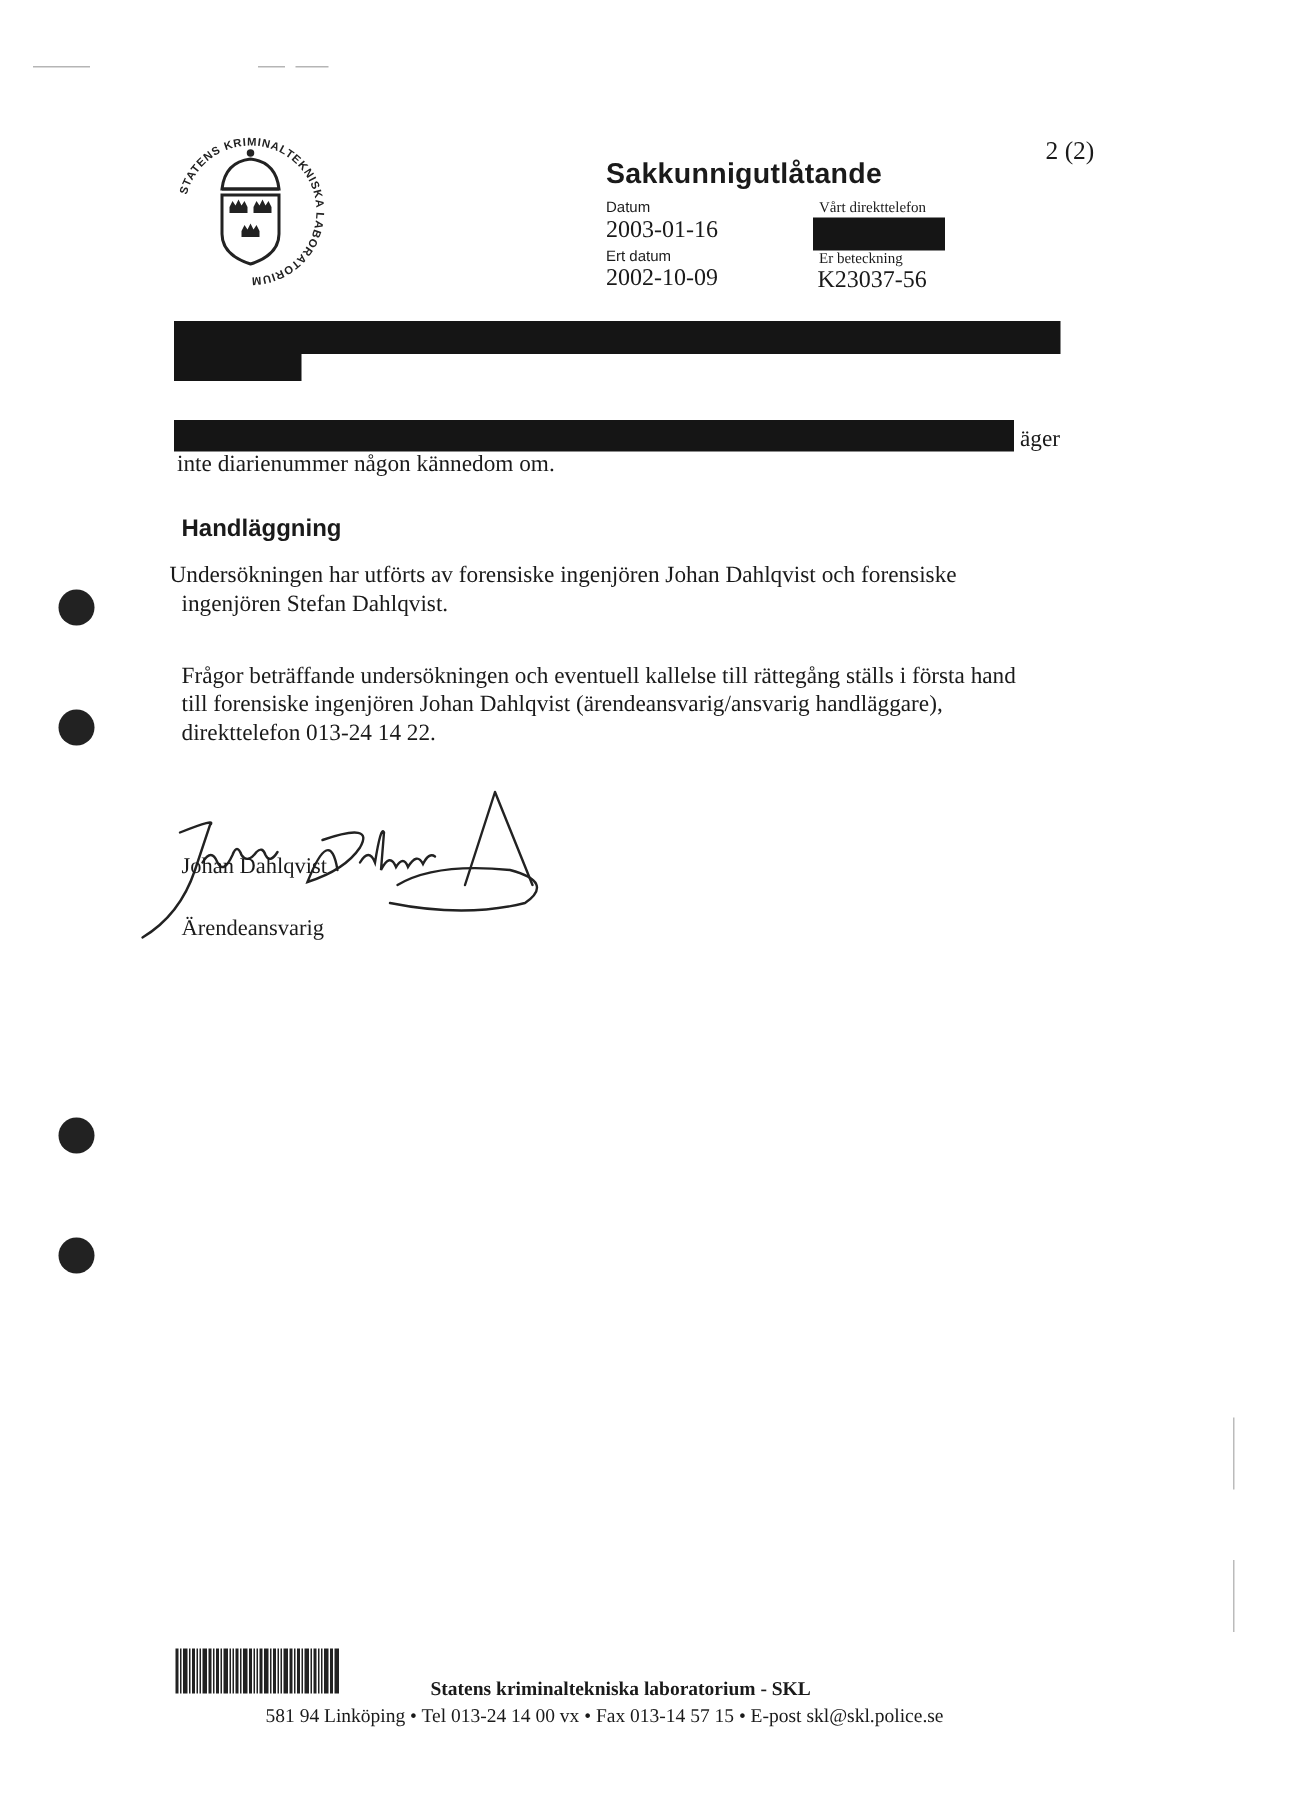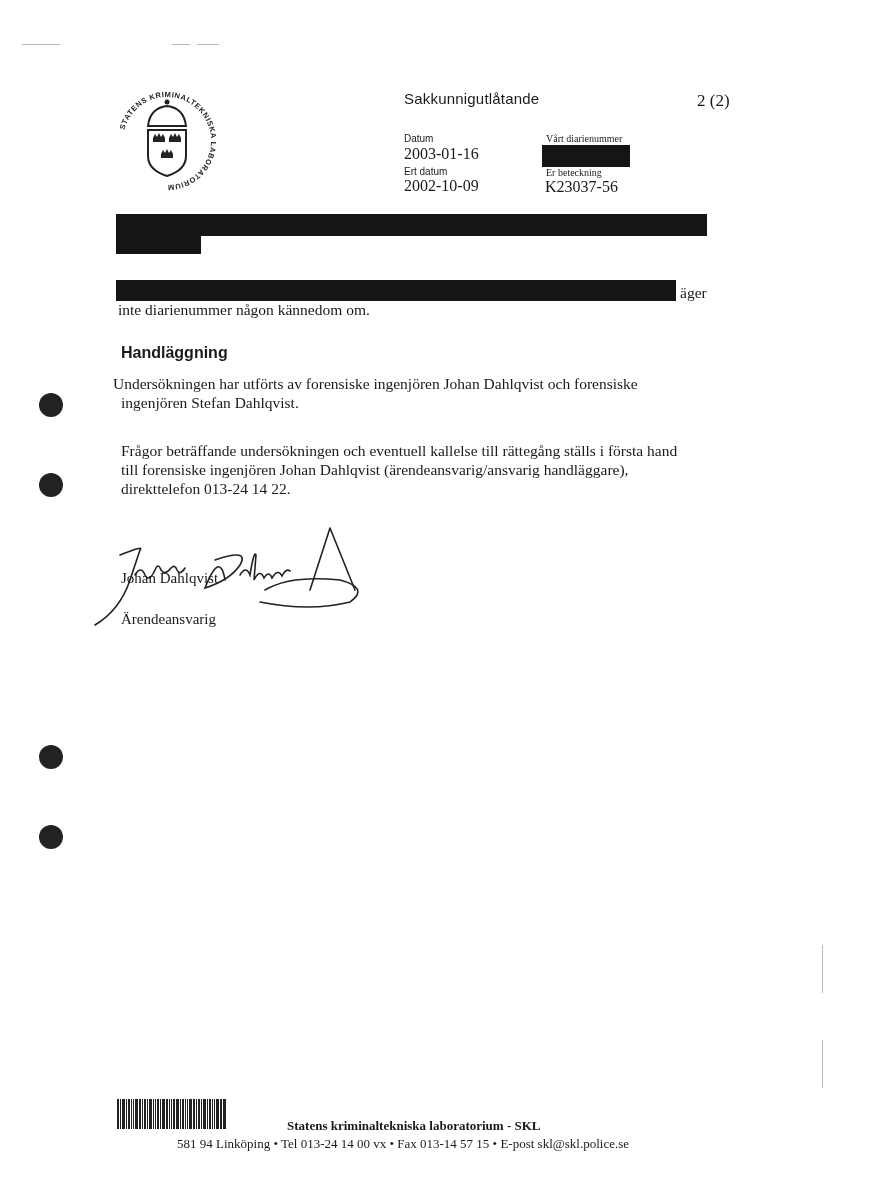--- a/index.html
+++ b/index.html
@@ -14,21 +14,21 @@
 
   
   .scanline { position: absolute; height: 1px; background: #b5b5b5; }
 
   
   .hole { position: absolute; width: 24px; height: 24px; border-radius: 50%; background: #222; }
 
   
   .emblem { position: absolute; left: 112px; top: 86px; width: 110px; height: 110px; }
 
-  .doc-title { left: 404px; top: 90px; font-size: 15px; font-weight: normal; letter-spacing: 0.2px; }
+  .doc-title { left: 404px; top: 106px; font-size: 19px; font-weight: bold; letter-spacing: 0.2px; }
   .page-num { left: 697px; top: 91px; font-size: 17px; }
 
   .lbl { font-size: 10px; }
   .val { font-size: 16px; }
 
   .redact { position: absolute; background: #151515; }
 
   .body-text { font-size: 15.5px; line-height: 19px; }
   .section-heading { left: 121px; top: 344px; font-size: 16px; font-weight: bold; }
 
@@ -77,21 +77,21 @@
 </svg>
 
 <div class="abs sans doc-title">Sakkunnigutlåtande</div>
 <div class="abs serif page-num">2 (2)</div>
 
 <div class="abs sans lbl" style="left:404px; top:133px;">Datum</div>
 <div class="abs serif val" style="left:404px; top:145px;">2003-01-16</div>
 <div class="abs sans lbl" style="left:404px; top:166px;">Ert datum</div>
 <div class="abs serif val" style="left:404px; top:177px;">2002-10-09</div>
 
-<div class="abs serif lbl" style="left:546px; top:133px;">Vårt diarienummer</div>
+<div class="abs serif lbl" style="left:546px; top:133px;">Vårt direkttelefon</div>
 <div class="redact" style="left:542px; top:145px; width:88px; height:22px;"></div>
 <div class="abs serif lbl" style="left:546px; top:167px;">Er beteckning</div>
 <div class="abs serif val" style="left:545px; top:178px;">K23037-56</div>
 
 <div class="redact" style="left:116px; top:214px; width:591px; height:22px;"></div>
 <div class="redact" style="left:116px; top:236px; width:85px; height:18px;"></div>
 
 <div class="redact" style="left:116px; top:280px; width:560px; height:21px;"></div>
 <div class="abs serif body-text" style="left:680px; top:283px;">äger</div>
 <div class="abs serif body-text" style="left:118px; top:300px;">inte diarienummer någon kännedom om.</div>

